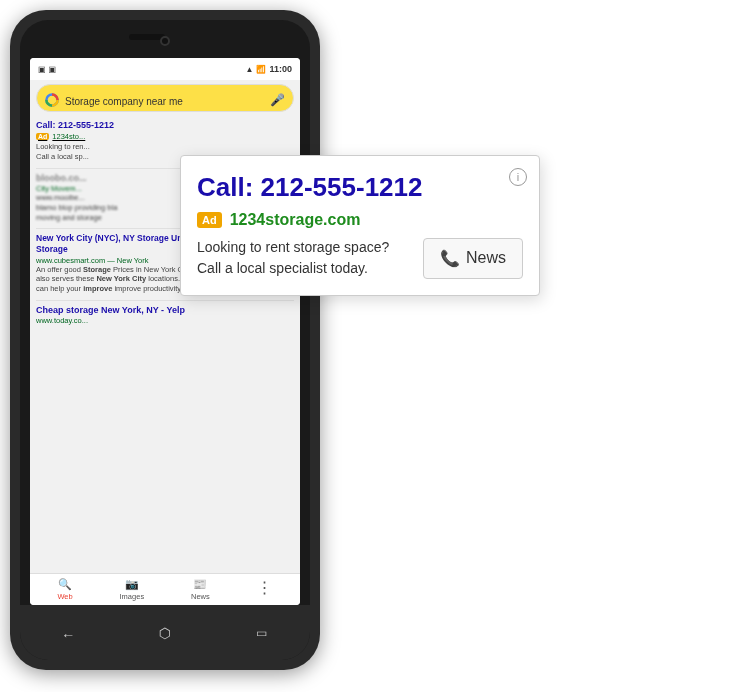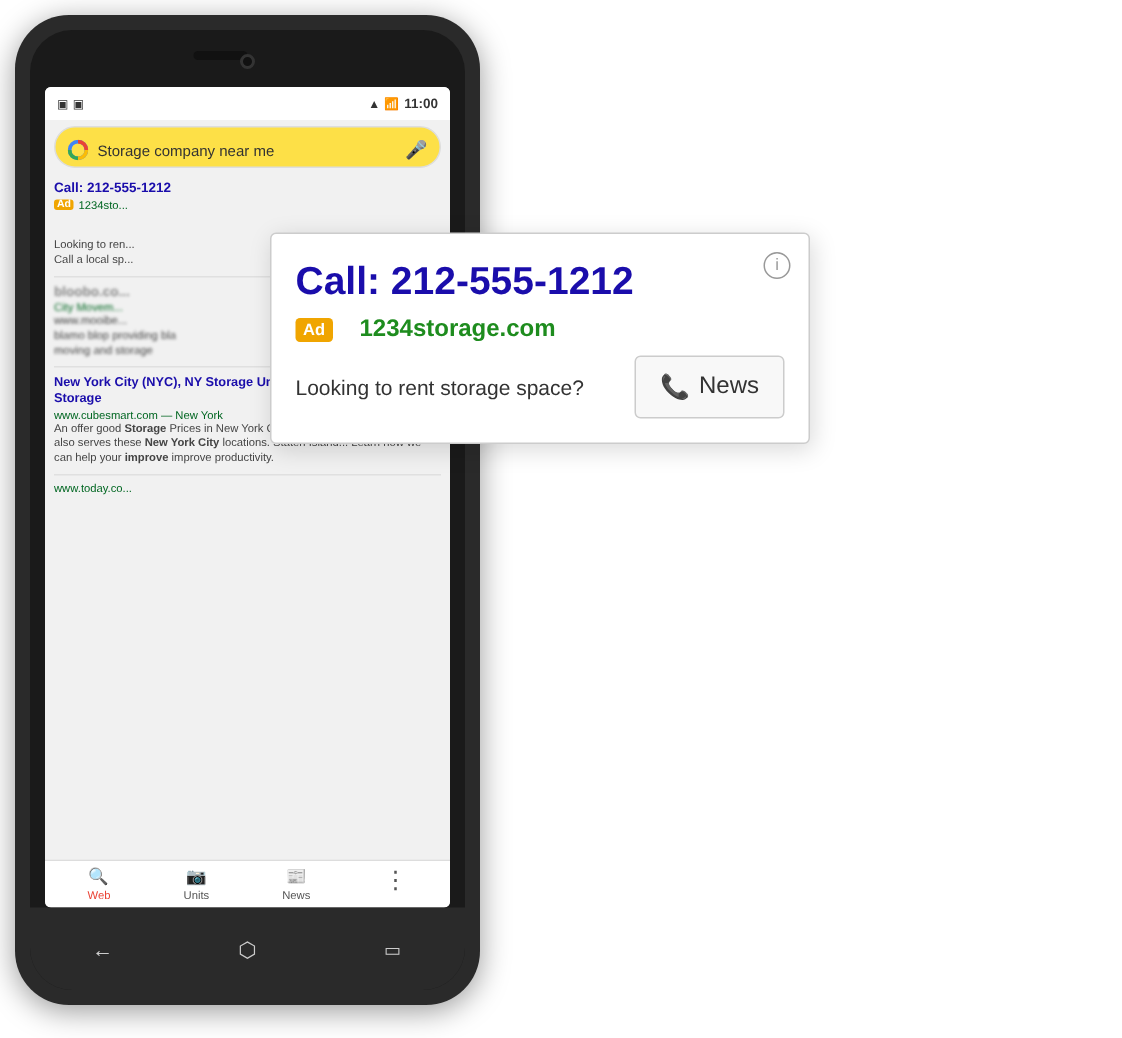--- a/index.html
+++ b/index.html
@@ -293,21 +293,20 @@
       padding: 2px 5px;
       border-radius: 3px;
       margin-right: 8px;
       flex-shrink: 0;
     }
 
     .ad-popup-url {
       color: #1e8c1e;
       font-size: 16px;
       font-weight: bold;
-      margin-left: 10px;
     }
 
     .ad-popup-body {
       display: flex;
       align-items: center;
       justify-content: space-between;
     }
 
     .ad-popup-desc {
       font-size: 14px;
@@ -393,21 +392,21 @@
             <path d="M10 18 A8 8 0 0 1 2 10" stroke="#34A853" stroke-width="3.5" fill="none"></path>
           </svg>
           <span class="search-text">Storage company near me</span>
           <span class="mic-icon">🎤</span>
         </div>
 
         <div class="results">
 
           <div class="result-block">
             <div class="ad-line-top">Call: 212-555-1212</div>
-            <div style="display:flex; align-items:center; margin-bottom:17px;">
+            <div style="display:flex; align-items:center; margin-bottom:1px;text-decoration:underline;">
               <span class="ad-badge-small">Ad</span>
               <span class="result-url">1234sto...</span>
             </div>
             <div class="result-snippet">Looking to ren...</div>
             <div class="result-snippet">Call a local sp...</div>
           </div>
 
           <div class="divider"></div>
 
           <div class="result-block">
@@ -422,33 +421,34 @@
 
           <div class="result-block">
             <div class="result-title" style="font-size:8.5px;">New York City (NYC), NY Storage Units / CubeSmart Self Storage</div>
             <div class="result-url">www.cubesmart.com — New York</div>
             <div class="result-snippet">An offer good <span class="bold">Storage</span> Prices in New York City NY. Book a self... Cubesmart also serves these <span class="bold">New York City</span> locations. Staten Island... Learn how we can help your <span class="bold">improve</span> improve productivity.</div>
           </div>
 
           <div class="divider"></div>
 
           <div class="result-block">
+            <div class="result-title">Cheap storage New York, NY - Yelp</div>
             <div class="result-url">www.today.co...</div>
           </div>
 
         </div>
 
         <div class="bottom-nav">
           <div class="nav-item active">
             <span class="nav-icon">🔍</span>
             <span>Web</span>
           </div>
           <div class="nav-item">
             <span class="nav-icon">📷</span>
-            <span>Units</span>
+            <span>Images</span>
           </div>
           <div class="nav-item">
             <span class="nav-icon">📰</span>
             <span>News</span>
           </div>
           <div class="nav-dots">⋮</div>
         </div>
 
       </div>
 
@@ -476,20 +476,21 @@
     <div class="ad-popup-phone">Call: 212-555-1212</div>
 
     <div class="ad-popup-site-row">
       <span class="ad-badge-large">Ad</span>
       <span class="ad-popup-url">1234storage.com</span>
     </div>
 
     <div class="ad-popup-body">
       <div>
         <div class="ad-popup-desc">Looking to rent storage space?</div>
+        <div class="ad-popup-desc">Call a local specialist today.</div>
       </div>
 
       <button class="call-button">
         <span class="call-button-icon">📞</span>
         <span>News</span>
       </button>
     </div>
 
   </div>
 

